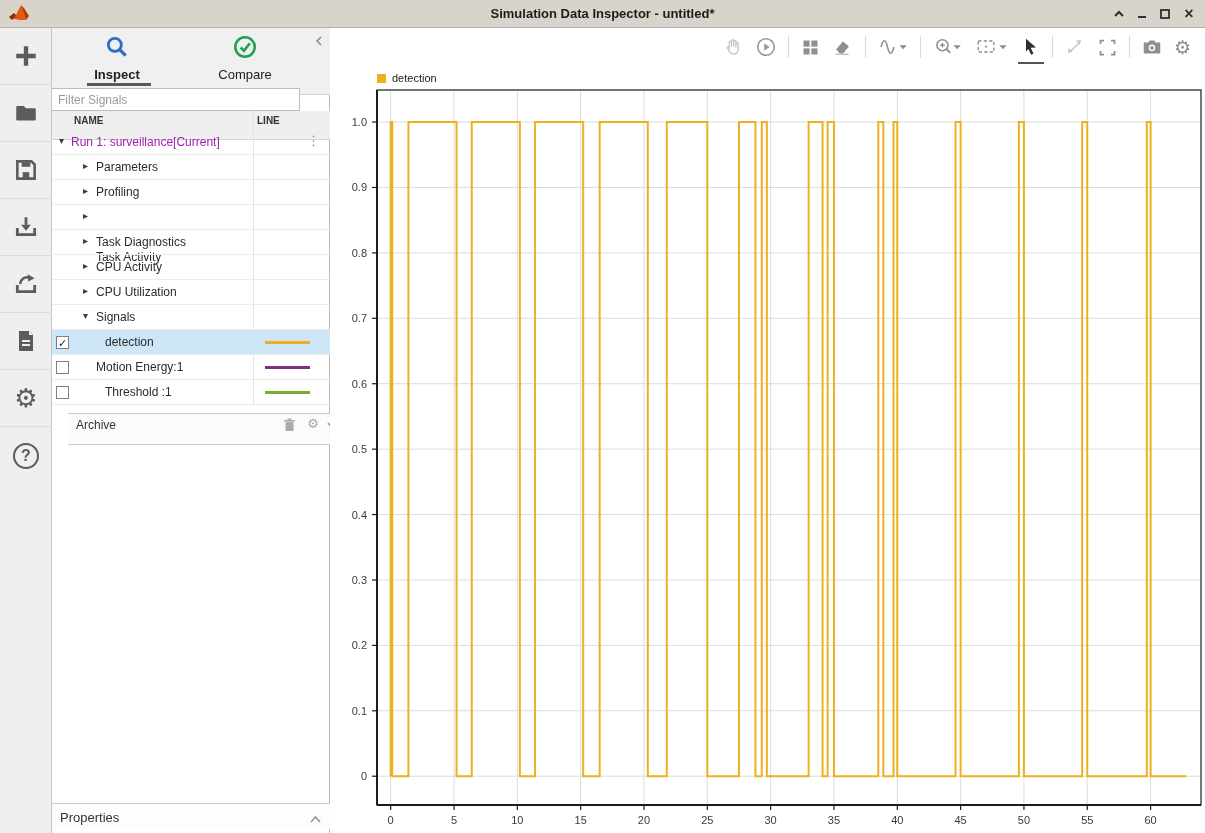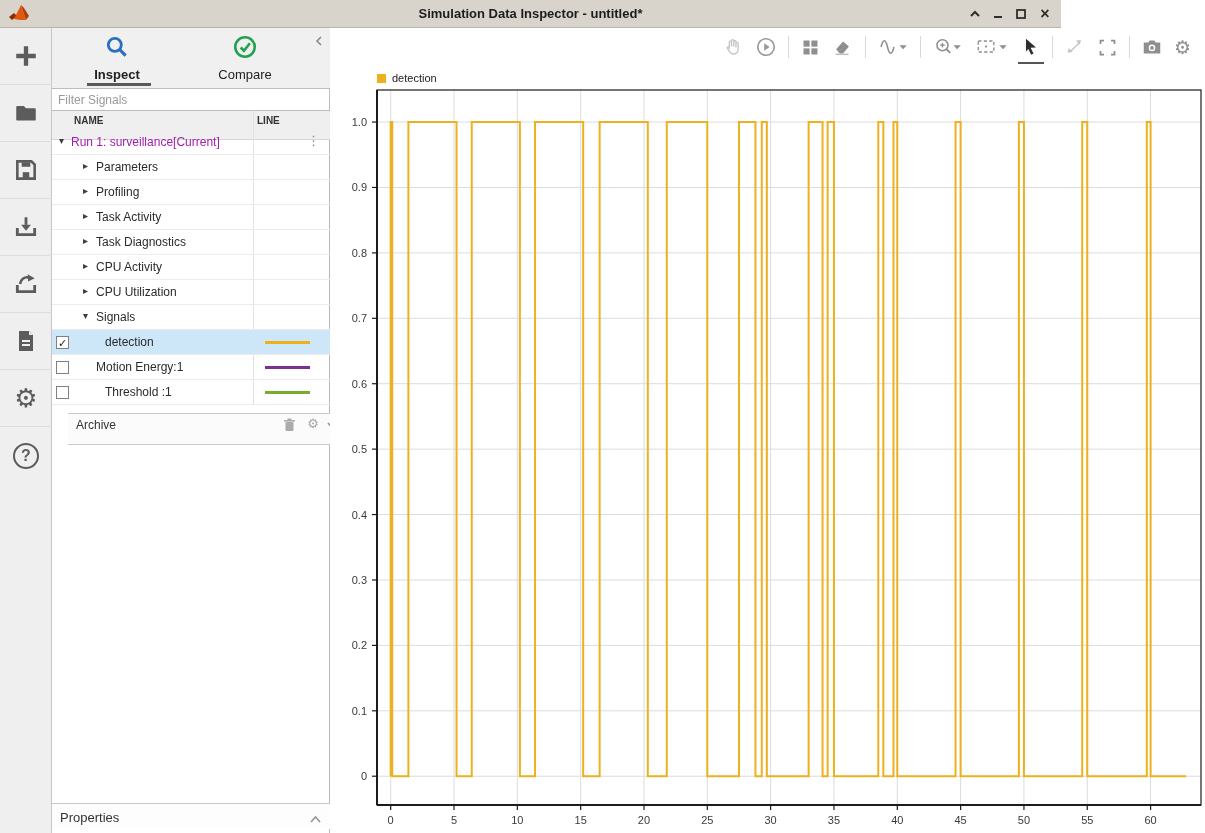--- a/index.html
+++ b/index.html
@@ -1,20 +1,20 @@
 <!DOCTYPE html>
 <html><head>
 <meta charset="utf-8">
 <style>
   * { margin:0; padding:0; box-sizing:border-box; }
   html,body { width:1205px; height:833px; overflow:hidden;
     font-family:"Liberation Sans", sans-serif; background:#fff; }
 
   
-  #titlebar { position:absolute; left:0; top:0; width:1061px; height:28px;
+  #titlebar { position:absolute; left:0; top:0; width:1205px; height:28px;
     background:#d8d4cb; border-bottom:1px solid #b9b5ac; }
   #title-text { position:absolute; left:0; right:0; top:6px; text-align:center;
     font-size:13px; font-weight:bold; color:#1c1c1c; }
   #logo { position:absolute; left:8px; top:3px; width:22px; height:22px; }
   .winbtn { position:absolute; top:4px; width:20px; height:20px; display:flex;
     align-items:center; justify-content:center; color:#2f2f2f; cursor:default; }
 
   
   #rail { position:absolute; left:0; top:28px; width:52px; height:805px;
     background:#efefef; border-right:1px solid #c6c6c6; }
@@ -30,21 +30,21 @@
   #sidebar { position:absolute; left:52px; top:28px; width:278px; height:805px;
     background:#fff; border-right:1px solid #b9b9b9; }
   #tabs { position:absolute; left:0; top:0; width:278px; height:67px; background:#f0f0f0;
     border-bottom:1px solid #d2d2d2; }
   .tab { position:absolute; top:6px; width:120px; text-align:center; cursor:pointer; }
   .tab .tab-label { font-size:13px; color:#222; margin-top:3px; display:block; }
   .tab.active .tab-label { font-weight:bold; }
   #tab-underline { position:absolute; left:35px; top:55px; width:64px; height:3px; background:#5a5a5a; }
   #collapse-btn { position:absolute; right:4px; top:6px; width:14px; height:14px; cursor:pointer; }
   #filter-row { position:absolute; left:0; top:60px; width:278px; height:23px; }
-  #filter-input { width:278px; height:23px; border:1px solid #bdbdbd; border-left:none;
+  #filter-input { width:248px; height:23px; border:1px solid #bdbdbd; border-left:none;
     padding:0 6px; font-size:12px; color:#333; outline:none;
     font-family:"Liberation Sans", sans-serif; }
   #filter-input::placeholder { color:#9a9a9a; }
   #cols { position:absolute; left:0; top:83px; width:278px; height:29px; background:#efefef;
     border-bottom:1px solid #d5d5d5; font-size:10px; font-weight:bold; color:#333; }
   #col-name { position:absolute; left:22px; top:4px; }
   #col-line { position:absolute; left:205px; top:4px; }
   #col-div { position:absolute; left:201px; top:83px; width:1px; height:294px; background:#e2e2e2; }
   #rows { position:absolute; left:0; top:102px; width:278px; }
   .trow { position:relative; width:278px; height:25px; border-bottom:1px solid #ececec;
@@ -201,21 +201,21 @@
         <div class="trow">
           <span class="tri" style="left: 31px;">▸</span>
           <span class="lbl" style="left: 44px;">Parameters</span>
         </div>
         <div class="trow">
           <span class="tri" style="left: 31px;">▸</span>
           <span class="lbl" style="left: 44px;">Profiling</span>
         </div>
         <div class="trow">
           <span class="tri" style="left: 31px;">▸</span>
-          <span class="lbl" style="left: 44px;">Task Activity</span>
+          <span class="lbl" style="left: 44px; margin-top: 40px;">Task Activity</span>
         </div>
         <div class="trow">
           <span class="tri" style="left: 31px;">▸</span>
           <span class="lbl" style="left: 44px;">Task Diagnostics</span>
         </div>
         <div class="trow">
           <span class="tri" style="left: 31px;">▸</span>
           <span class="lbl" style="left: 44px; text-align: right;">CPU Activity</span>
         </div>
         <div class="trow">

